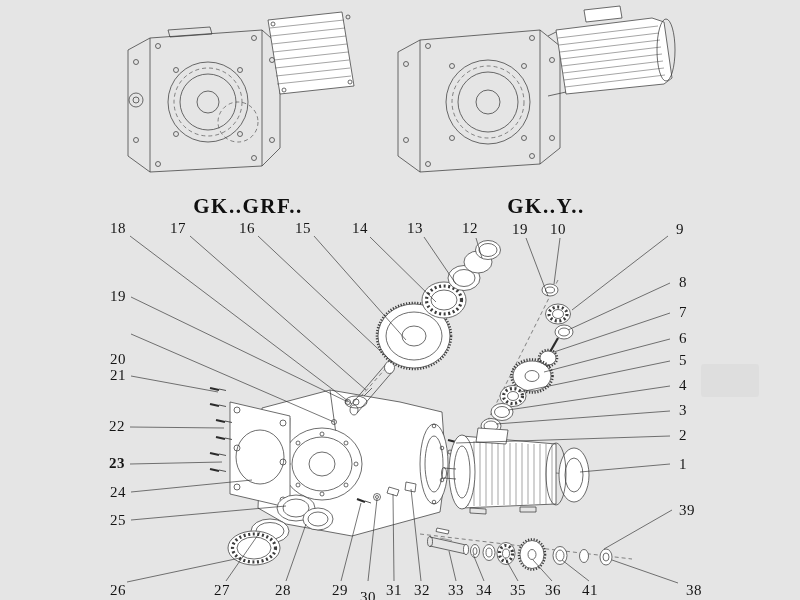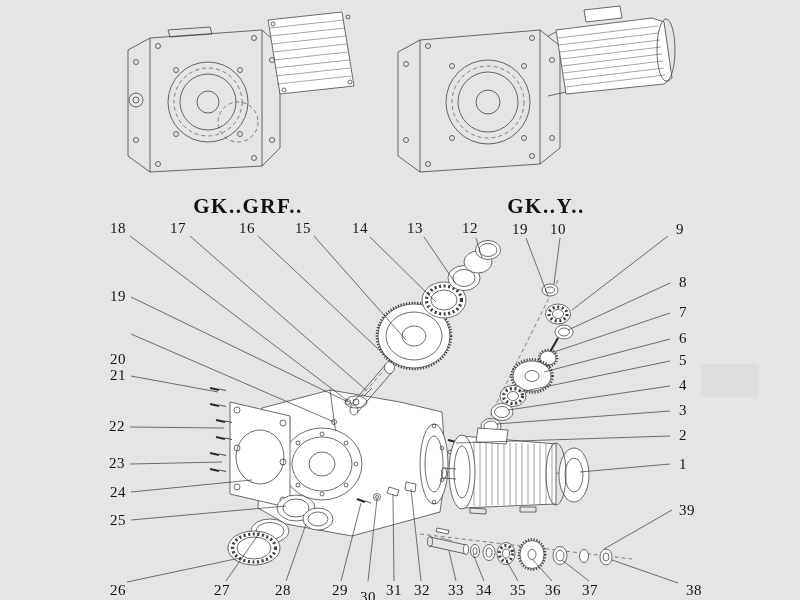--- a/index.html
+++ b/index.html
@@ -324,31 +324,31 @@
   <div class="callout" style="left:683px; top:385px;">4</div>
   <div class="callout" style="left:683px; top:410px;">3</div>
   <div class="callout" style="left:683px; top:435px;">2</div>
   <div class="callout" style="left:683px; top:464px;">1</div>
   <div class="callout" style="left:687px; top:510px;">39</div>
 
   <div class="callout" style="left:118px; top:296px;">19</div>
   <div class="callout" style="left:118px; top:333px;margin-top:26px;">20</div>
   <div class="callout" style="left:118px; top:375px;">21</div>
   <div class="callout" style="left:117px; top:426px;">22</div>
-  <div class="callout" style="left:117px; top:463px;">23</div>
+  <div class="callout" style="left:117px; top:463px;font-weight:bold;">23</div>
   <div class="callout" style="left:118px; top:492px;">24</div>
   <div class="callout" style="left:118px; top:520px;">25</div>
 
   <div class="callout" style="left:118px; top:590px;">26</div>
   <div class="callout" style="left:222px; top:590px;">27</div>
   <div class="callout" style="left:283px; top:590px;">28</div>
   <div class="callout" style="left:340px; top:590px;">29</div>
   <div class="callout" style="left:368px; top:597px;">30</div>
   <div class="callout" style="left:394px; top:590px;">31</div>
   <div class="callout" style="left:422px; top:590px;">32</div>
   <div class="callout" style="left:456px; top:590px;">33</div>
   <div class="callout" style="left:484px; top:590px;">34</div>
   <div class="callout" style="left:518px; top:590px;">35</div>
   <div class="callout" style="left:553px; top:590px;">36</div>
-  <div class="callout" style="left:590px; top:590px;">37</div>
+  <div class="callout" style="left:590px; top:590px;">41</div>
   <div class="callout" style="left:694px; top:590px;">38</div>
 
 </div>
 
 </body></html>

